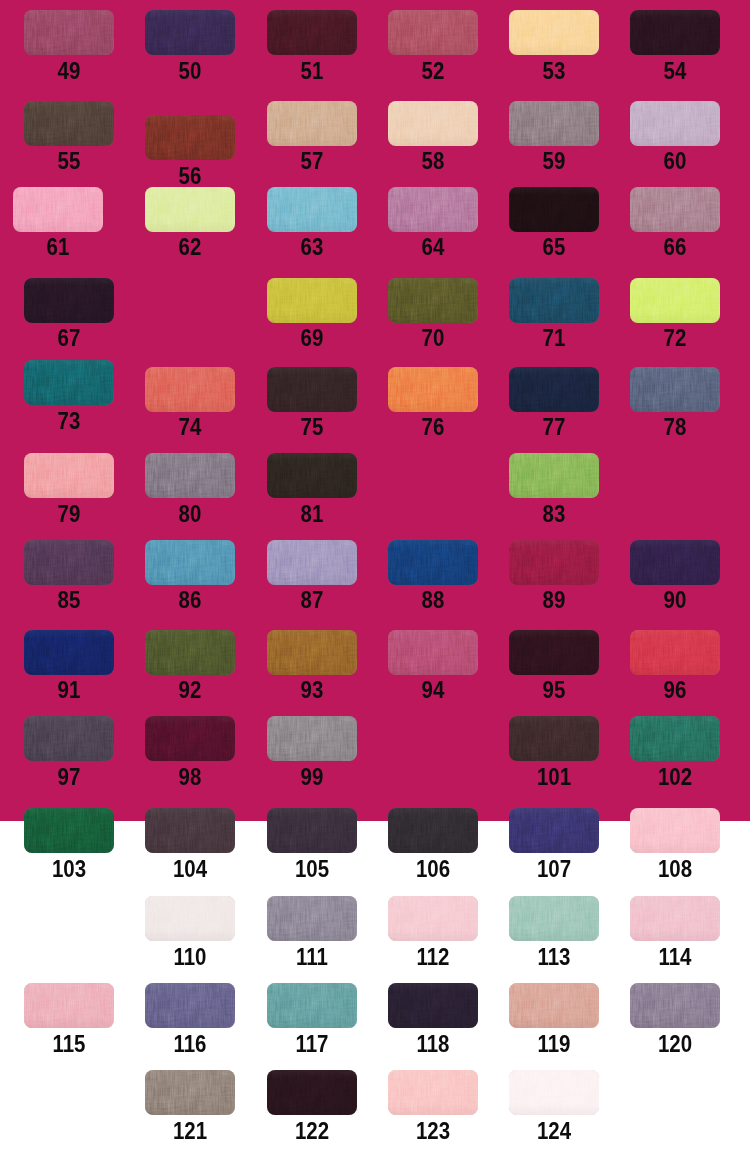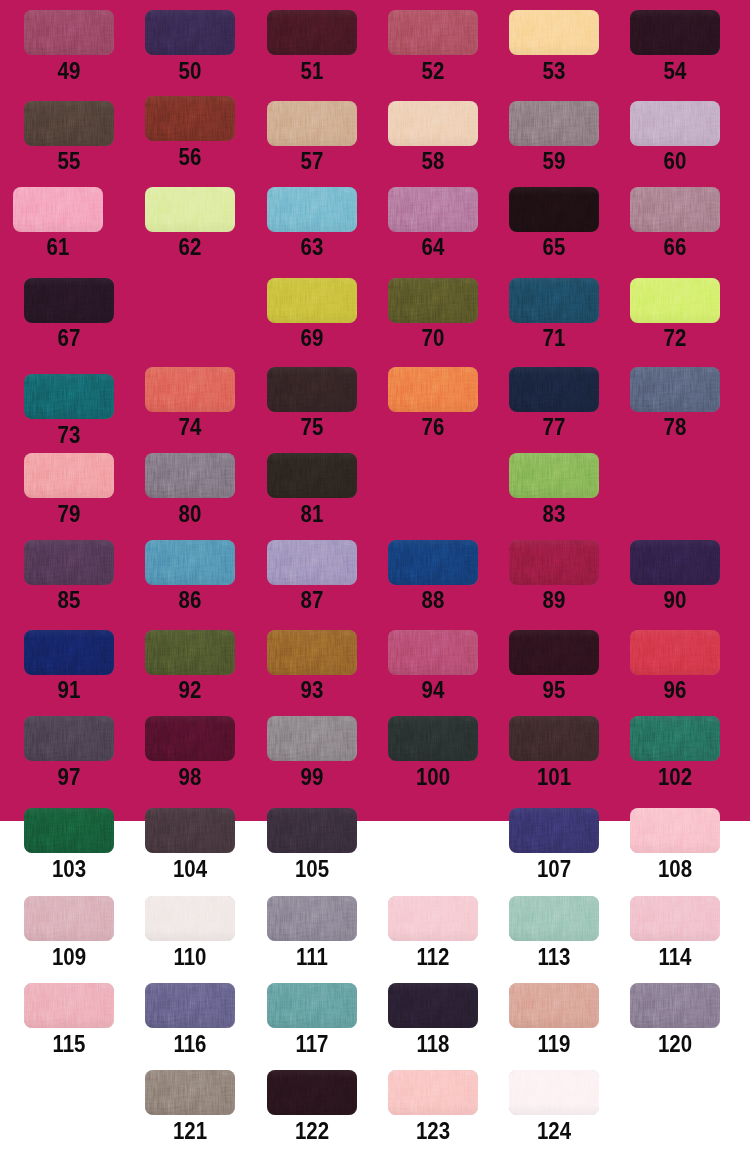--- a/index.html
+++ b/index.html
@@ -229,21 +229,21 @@
           <svg xmlns="http://www.w3.org/2000/svg">
             <rect width="100%" height="100%" filter="url(#slubNoise)"></rect>
           </svg>
         </div>
       <div class="shade"></div>
     </div>
     <div class="labwrap">
         <div class="label">55</div>
       </div>
   </div>
-  <div class="cell" style="left:145.4px;top:96px">
+  <div class="cell" style="left:145.4px;top:115px">
     <div class="swatch">
       <div class="base" style="background:#7F3327"></div>
       <div class="tex t1">
           <svg xmlns="http://www.w3.org/2000/svg">
             <rect width="100%" height="100%" filter="url(#warpNoise)"></rect>
           </svg>
         </div>
       <div class="tex t2">
           <svg xmlns="http://www.w3.org/2000/svg">
             <rect width="100%" height="100%" filter="url(#weftNoise)"></rect>
@@ -613,21 +613,21 @@
           <svg xmlns="http://www.w3.org/2000/svg">
             <rect width="100%" height="100%" filter="url(#slubNoise)"></rect>
           </svg>
         </div>
       <div class="shade"></div>
     </div>
     <div class="labwrap">
         <div class="label">72</div>
       </div>
   </div>
-  <div class="cell" style="left:24.3px;top:374px">
+  <div class="cell" style="left:24.3px;top:360px">
     <div class="swatch">
       <div class="base" style="background:#146870"></div>
       <div class="tex t1">
           <svg xmlns="http://www.w3.org/2000/svg">
             <rect width="100%" height="100%" filter="url(#warpNoise)"></rect>
           </svg>
         </div>
       <div class="tex t2">
           <svg xmlns="http://www.w3.org/2000/svg">
             <rect width="100%" height="100%" filter="url(#weftNoise)"></rect>
@@ -1213,44 +1213,20 @@
           <svg xmlns="http://www.w3.org/2000/svg">
             <rect width="100%" height="100%" filter="url(#slubNoise)"></rect>
           </svg>
         </div>
       <div class="shade"></div>
     </div>
     <div class="labwrap">
         <div class="label">99</div>
       </div>
   </div>
-  <div class="cell" style="left:387.6px;top:716.4px">
-    <div class="swatch">
-      <div class="base" style="background:#2A3331"></div>
-      <div class="tex t1">
-          <svg xmlns="http://www.w3.org/2000/svg">
-            <rect width="100%" height="100%" filter="url(#warpNoise)"></rect>
-          </svg>
-        </div>
-      <div class="tex t2">
-          <svg xmlns="http://www.w3.org/2000/svg">
-            <rect width="100%" height="100%" filter="url(#weftNoise)"></rect>
-          </svg>
-        </div>
-      <div class="tex t3">
-          <svg xmlns="http://www.w3.org/2000/svg">
-            <rect width="100%" height="100%" filter="url(#slubNoise)"></rect>
-          </svg>
-        </div>
-      <div class="shade"></div>
-    </div>
-    <div class="labwrap">
-        <div class="label">100</div>
-      </div>
-  </div>
   <div class="cell" style="left:508.7px;top:716.4px">
     <div class="swatch">
       <div class="base" style="background:#402B2C"></div>
       <div class="tex t1">
           <svg xmlns="http://www.w3.org/2000/svg">
             <rect width="100%" height="100%" filter="url(#warpNoise)"></rect>
           </svg>
         </div>
       <div class="tex t2">
           <svg xmlns="http://www.w3.org/2000/svg">
@@ -1357,20 +1333,44 @@
           <svg xmlns="http://www.w3.org/2000/svg">
             <rect width="100%" height="100%" filter="url(#slubNoise)"></rect>
           </svg>
         </div>
       <div class="shade"></div>
     </div>
     <div class="labwrap">
         <div class="label">105</div>
       </div>
   </div>
+  <div class="cell" style="left:387.6px;top:808.1px">
+    <div class="swatch">
+      <div class="base" style="background:#322C33"></div>
+      <div class="tex t1">
+          <svg xmlns="http://www.w3.org/2000/svg">
+            <rect width="100%" height="100%" filter="url(#warpNoise)"></rect>
+          </svg>
+        </div>
+      <div class="tex t2">
+          <svg xmlns="http://www.w3.org/2000/svg">
+            <rect width="100%" height="100%" filter="url(#weftNoise)"></rect>
+          </svg>
+        </div>
+      <div class="tex t3">
+          <svg xmlns="http://www.w3.org/2000/svg">
+            <rect width="100%" height="100%" filter="url(#slubNoise)"></rect>
+          </svg>
+        </div>
+      <div class="shade"></div>
+    </div>
+    <div class="labwrap">
+        <div class="label">106</div>
+      </div>
+  </div>
   <div class="cell" style="left:508.7px;top:808.1px">
     <div class="swatch">
       <div class="base" style="background:#3B3673"></div>
       <div class="tex t1">
           <svg xmlns="http://www.w3.org/2000/svg">
             <rect width="100%" height="100%" filter="url(#warpNoise)"></rect>
           </svg>
         </div>
       <div class="tex t2">
           <svg xmlns="http://www.w3.org/2000/svg">
@@ -1403,44 +1403,20 @@
         </div>
       <div class="tex t3">
           <svg xmlns="http://www.w3.org/2000/svg">
             <rect width="100%" height="100%" filter="url(#slubNoise)"></rect>
           </svg>
         </div>
       <div class="shade"></div>
     </div>
     <div class="labwrap">
         <div class="label">108</div>
-      </div>
-  </div>
-  <div class="cell" style="left:24.3px;top:896.2px">
-    <div class="swatch">
-      <div class="base" style="background:#DCB3BC"></div>
-      <div class="tex t1">
-          <svg xmlns="http://www.w3.org/2000/svg">
-            <rect width="100%" height="100%" filter="url(#warpNoise)"></rect>
-          </svg>
-        </div>
-      <div class="tex t2">
-          <svg xmlns="http://www.w3.org/2000/svg">
-            <rect width="100%" height="100%" filter="url(#weftNoise)"></rect>
-          </svg>
-        </div>
-      <div class="tex t3">
-          <svg xmlns="http://www.w3.org/2000/svg">
-            <rect width="100%" height="100%" filter="url(#slubNoise)"></rect>
-          </svg>
-        </div>
-      <div class="shade"></div>
-    </div>
-    <div class="labwrap">
-        <div class="label">109</div>
       </div>
   </div>
   <div class="cell" style="left:145.4px;top:896.2px">
     <div class="swatch">
       <div class="base" style="background:#F2EAE8"></div>
       <div class="tex t1">
           <svg xmlns="http://www.w3.org/2000/svg">
             <rect width="100%" height="100%" filter="url(#warpNoise)"></rect>
           </svg>
         </div>

